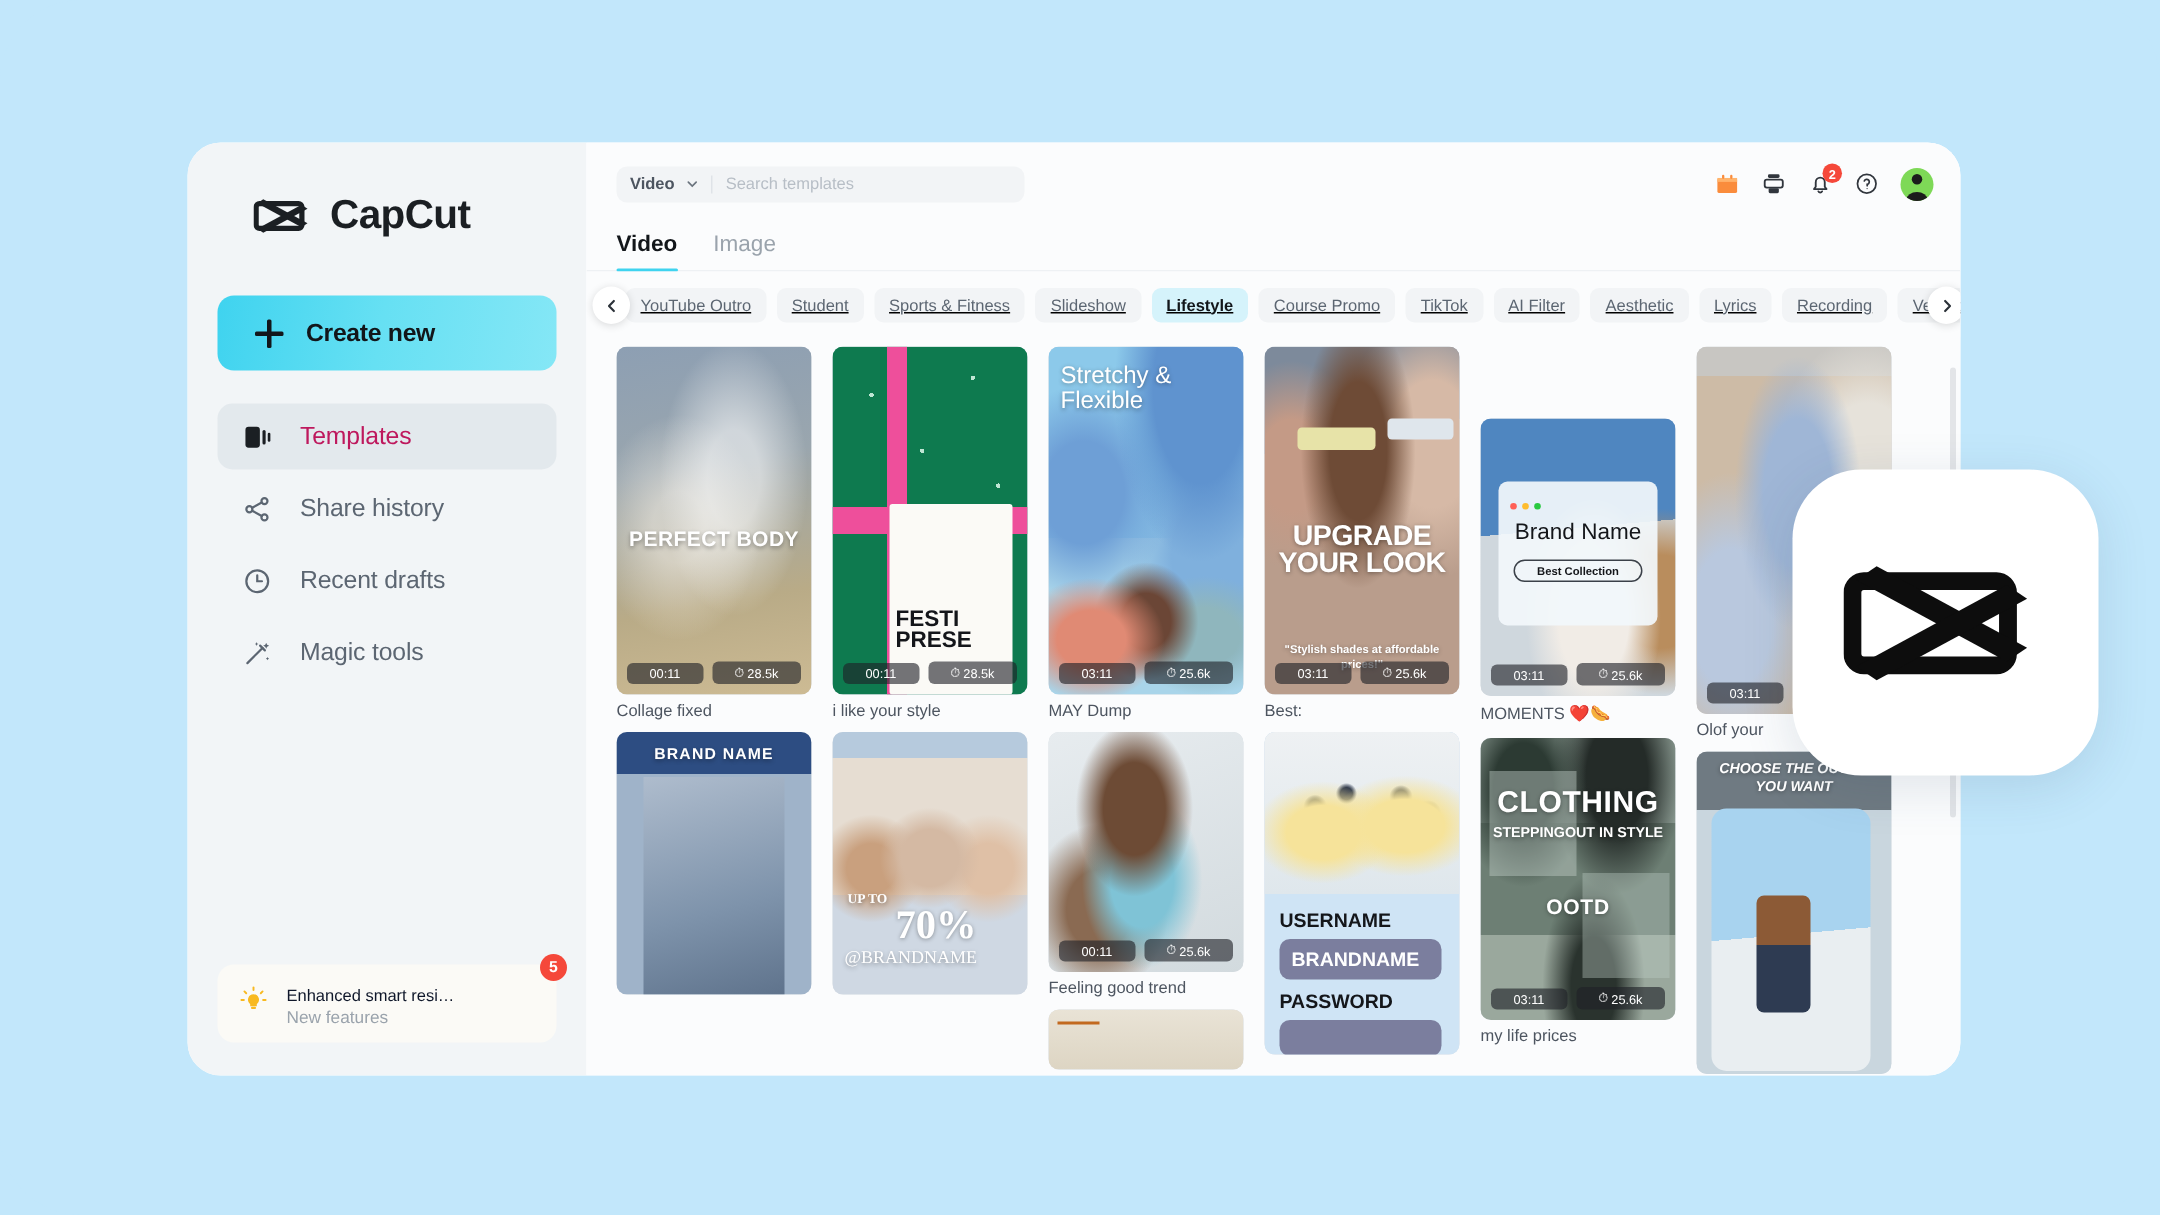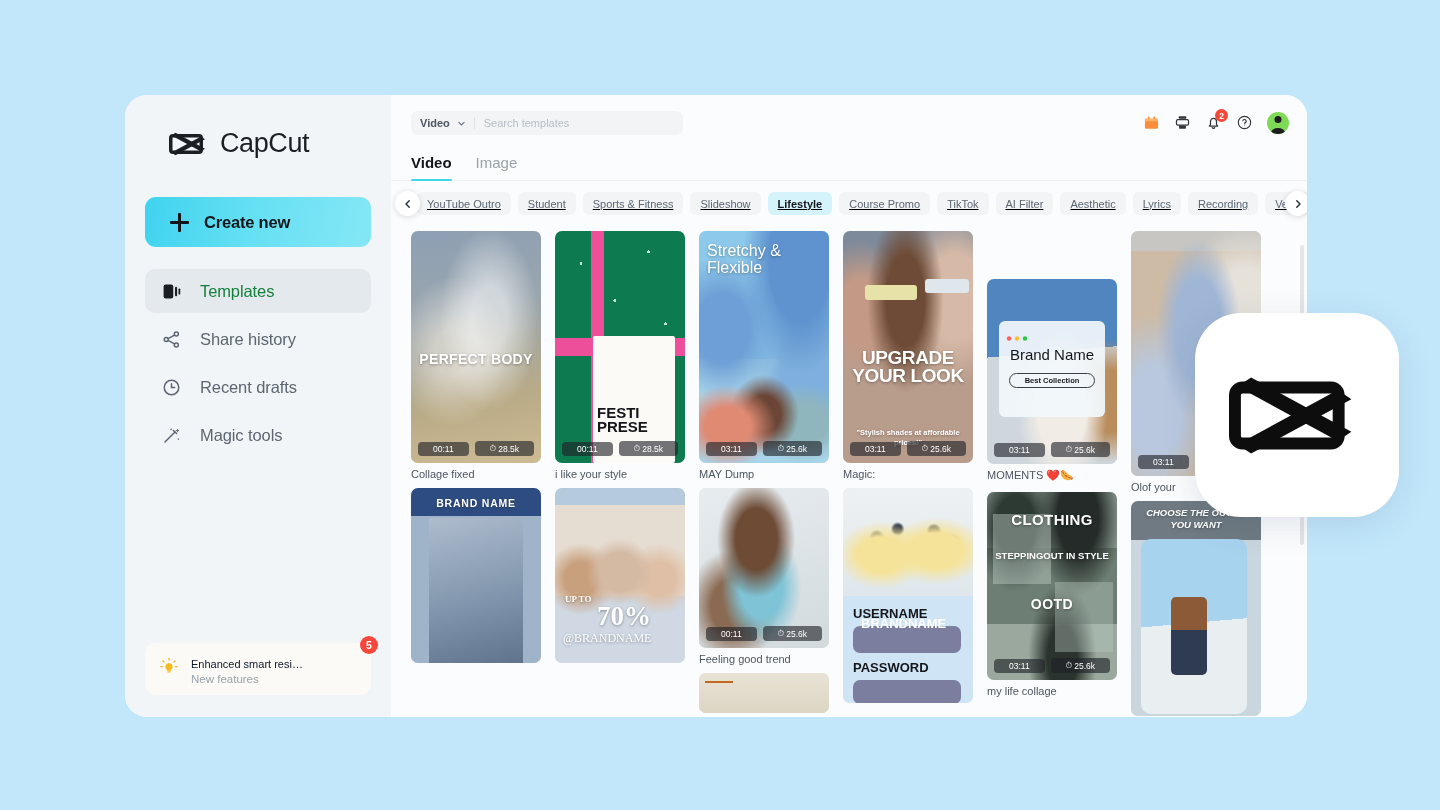--- a/index.html
+++ b/index.html
@@ -35,21 +35,21 @@
     flex: 0 0 266px;
     position: relative;
     padding: 0 20px;
   }
   .brand {
     display: flex; align-items: center; gap: 11px;
     padding: 33px 0 0 24px;
   }
   .brand-logo { width: 40px; height: 26px; flex: 0 0 40px; }
   .brand-name {
-    font-size: 27px; font-weight: normal; color: #1b1f23;
+    font-size: 27px; font-weight: bold; color: #1b1f23;
     letter-spacing: -0.4px;
   }
 
   .create-new {
     margin: 38px 0 0 0;
     height: 50px;
     border-radius: 11px;
     background: linear-gradient(100deg, #3fd3ef 0%, #66e0f3 48%, #85e7f6 100%);
     display: flex; align-items: center; gap: 15px;
     padding-left: 25px;
@@ -68,21 +68,21 @@
 
   .nav { margin-top: 22px; }
   .nav-item {
     display: flex; align-items: center; gap: 17px;
     height: 44px; border-radius: 10px;
     padding: 0 14px; margin-bottom: 4px;
     cursor: pointer;
   }
   .nav-item.active { background: #e3e9ed; }
   .nav-label { font-size: 16.5px; color: #5c6672; letter-spacing: -0.1px; }
-  .nav-item.active .nav-label { color: #15803d; }
+  .nav-item.active .nav-label { color: #be185d; }
   .nav-icon { width: 24px; height: 24px; flex: 0 0 24px;
               display: flex; align-items: center; justify-content: center; }
 
   .promo {
     position: absolute; left: 20px; bottom: 22px;
     width: 226px; height: 52px;
     background: #fbfaf6;
     border-radius: 11px;
     display: flex; align-items: center; gap: 11px;
     padding: 0 13px;
@@ -529,37 +529,37 @@
             <div class="thumb tall">
               <div class="art" style="background:linear-gradient(170deg,#7d8a9b 0 28%,#b99d8c 28% 100%)"></div>
               <div class="art" style="background:radial-gradient(ellipse at 48% 30%,#6e4b36 0 20%,transparent 40%),radial-gradient(ellipse at 86% 28%,#d6b9a6 0 18%,transparent 38%),radial-gradient(ellipse at 14% 34%,#c49a86 0 14%,transparent 32%)"></div>
               <div class="art" style="left:22px;top:54px;width:52px;height:15px;background:#e7e3a8;border-radius:3px"></div>
               <div class="art" style="left:82px;top:48px;width:44px;height:14px;background:#dfe6ec;border-radius:3px"></div>
               <div class="ov-txt" style="top:118px;left:4px;right:4px;font-size:19px;line-height:.95;letter-spacing:-.4px">UPGRADE YOUR LOOK</div>
               <div class="ov-txt" style="bottom:16px;left:6px;right:6px;font-size:7.5px;line-height:1.25">"Stylish shades at affordable prices!"</div>
               <span class="pill pill-time">03:11</span>
               <span class="pill pill-plays">⏱<span>25.6k</span></span>
             </div>
-            <div class="card-title">Magic:</div>
+            <div class="card-title">Best:</div>
           </div>
 
           <div class="card">
             <div class="thumb" style="height:215px">
               <div class="art" style="background:#cfe4f5"></div>
               <div class="art" style="height:50%;background:linear-gradient(180deg,#eef1f3,#dfe7ec)"></div>
               <div class="art" style="height:50%;background:
                    radial-gradient(ellipse at 30% 62%,#f6e39a 0 19%,transparent 36%),
                    radial-gradient(ellipse at 72% 58%,#f6e39a 0 20%,transparent 38%),
                    radial-gradient(circle at 26% 46%,#1d2a45 0 4%,transparent 7%),
                    radial-gradient(circle at 42% 38%,#1d2a45 0 4%,transparent 7%),
                    radial-gradient(circle at 70% 40%,#1d2a45 0 4%,transparent 7%),
                    radial-gradient(circle at 84% 50%,#1d2a45 0 4%,transparent 7%)"></div>
               <div class="ov-txt" style="top:118px;left:10px;text-align:left;color:#14161a;font-size:13px;text-shadow:none">USERNAME</div>
               <div class="art" style="left:10px;top:138px;width:108px;height:27px;background:#7b7e9e;border-radius:7px"></div>
-              <div class="ov-txt" style="top:128px;left:18px;text-align:left;font-size:13px;text-shadow:none">BRANDNAME</div>
+              <div class="ov-txt" style="top:144px;left:18px;text-align:left;font-size:13px;text-shadow:none">BRANDNAME</div>
               <div class="ov-txt" style="top:172px;left:10px;text-align:left;color:#14161a;font-size:13px;text-shadow:none">PASSWORD</div>
               <div class="art" style="left:10px;top:192px;width:108px;height:24px;background:#7b7e9e;border-radius:7px"></div>
             </div>
           </div>
         </div>
 
         <div class="col shift">
           <div class="card">
             <div class="thumb" style="height:185px">
               <div class="art" style="background:linear-gradient(175deg,#4f86c0 0 40%,#cfd7dd 40% 100%)"></div>
@@ -580,27 +580,27 @@
             </div>
             <div class="card-title">MOMENTS ❤️🌭</div>
           </div>
 
           <div class="card" style="margin-top:10px">
             <div class="thumb" style="height:188px">
               <div class="art" style="background:linear-gradient(180deg,#8f9f96 0 30%,#6d7f74 30% 70%,#9aa89d 70% 100%)"></div>
               <div class="art" style="background:radial-gradient(ellipse at 22% 18%,#2c3a33 0 14%,transparent 30%),radial-gradient(ellipse at 70% 14%,#242b28 0 16%,transparent 34%),radial-gradient(ellipse at 58% 88%,#2a332e 0 14%,transparent 32%)"></div>
               <div class="art" style="left:6px;top:22px;width:58px;height:70px;background:rgba(190,205,198,.45)"></div>
               <div class="art" style="left:68px;top:90px;width:58px;height:70px;background:rgba(190,205,198,.38)"></div>
-              <div class="ov-txt" style="top:19px;font-size:15px;letter-spacing:.4px">CLOTHING</div>
+              <div class="ov-txt" style="top:32px;font-size:20px;letter-spacing:.4px">CLOTHING</div>
               <div class="ov-txt" style="top:58px;font-size:9.5px">STEPPINGOUT IN STYLE</div>
               <div class="ov-txt" style="top:104px;font-size:14px;letter-spacing:.5px">OOTD</div>
               <span class="pill pill-time">03:11</span>
               <span class="pill pill-plays">⏱<span>25.6k</span></span>
             </div>
-            <div class="card-title">my life collage</div>
+            <div class="card-title">my life prices</div>
           </div>
         </div>
 
         <div class="col">
           <div class="card">
             <div class="thumb tall" style="height:245px">
               <div class="art" style="background:linear-gradient(180deg,#c8c6c2 0 8%,#cdbba6 8% 100%)"></div>
               <div class="art" style="background:radial-gradient(ellipse at 52% 40%,#9fb6d6 0 24%,transparent 44%),radial-gradient(ellipse at 88% 34%,#e6e2da 0 20%,transparent 40%),radial-gradient(ellipse at 18% 74%,#b9c8de 0 18%,transparent 38%)"></div>
               <span class="pill pill-time">03:11</span>
             </div>

